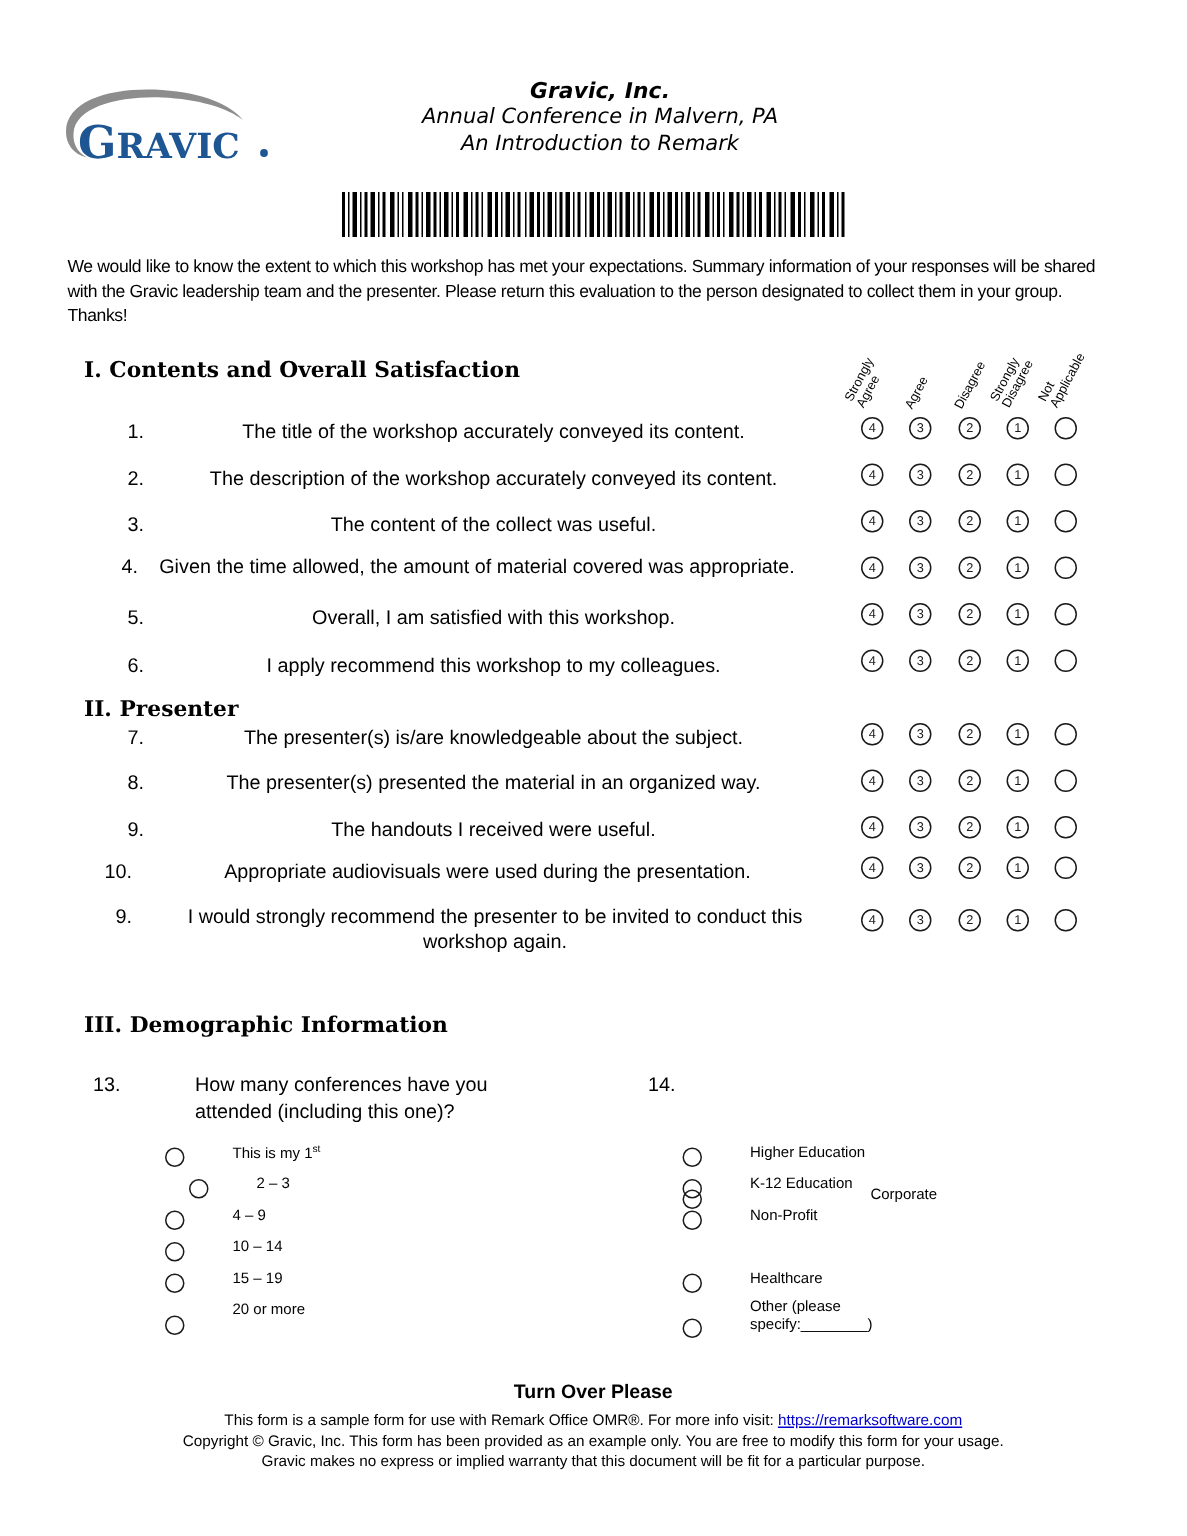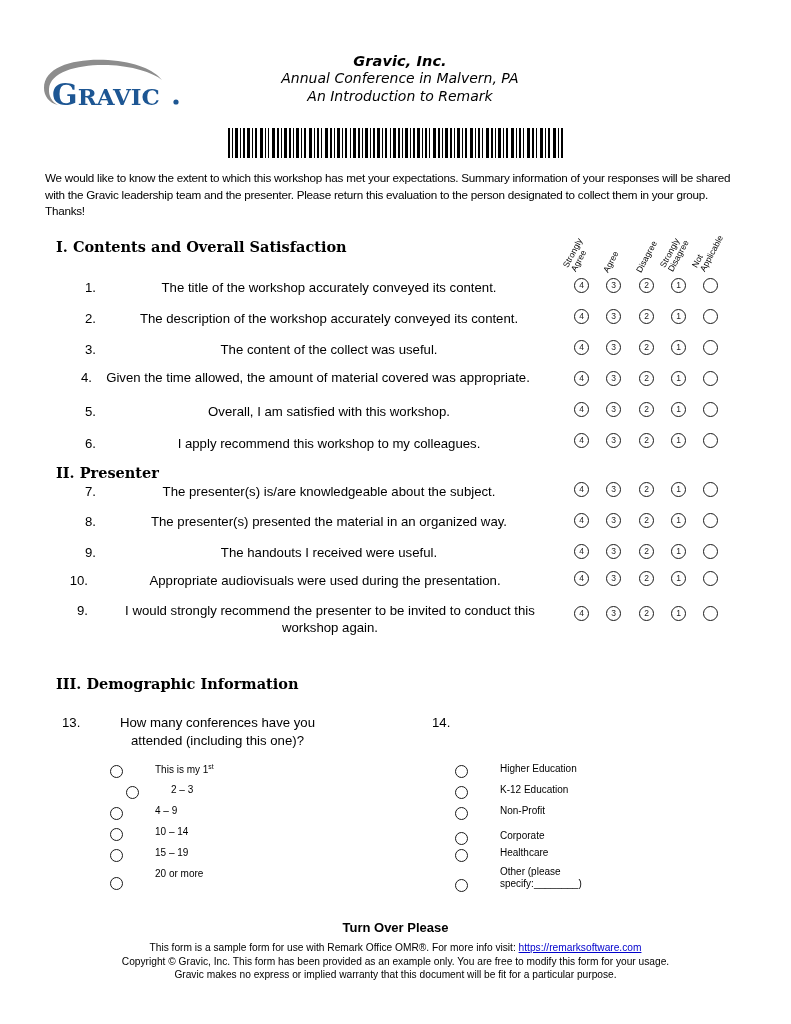--- a/index.html
+++ b/index.html
@@ -156,23 +156,22 @@
   }
   .demo-q .dnum {
     position: absolute;
     left: 0;
     top: 0;
     width: 24px;
     text-align: left;
   }
   .demo-q .dtxt {
     display: block;
-    margin-left: 48px;
+    margin-left: 68px;
     width: 215px;
-    text-align: center;
   }
   .opt {
     position: absolute;
     font-size: 10px;
     font-family: "Liberation Sans", sans-serif;
     line-height: 1.2;
   }
   .opt .ob {
     position: absolute;
     left: 0;
@@ -518,21 +517,21 @@
     <span class="olab">Higher Education</span>
   </div>
   <div class="opt" style="left:455px; top:784px; width:250px;">
     <span class="ob"></span>
     <span class="olab">K-12 Education</span>
   </div>
   <div class="opt" style="left:455px; top:805px; width:250px;">
     <span class="ob"></span>
     <span class="olab">Non-Profit</span>
   </div>
-  <div class="opt" style="left:455px; top:830px; width:250px;">
+  <div class="opt" style="left:455px; top:791px; width:250px;text-align:center;">
     <span class="ob"></span>
     <span class="olab">Corporate</span>
   </div>
   <div class="opt" style="left:455px; top:847px; width:250px;">
     <span class="ob"></span>
     <span class="olab">Healthcare</span>
   </div>
   <div class="opt" style="left:455px; top:866px; width:250px;">
     <span class="ob" style="top:13px;"></span>
     <span class="olab">Other (please

